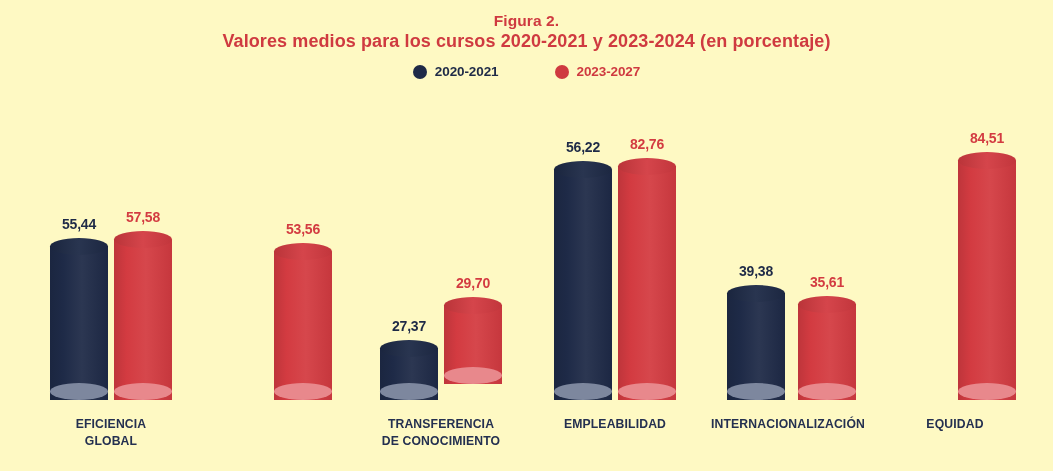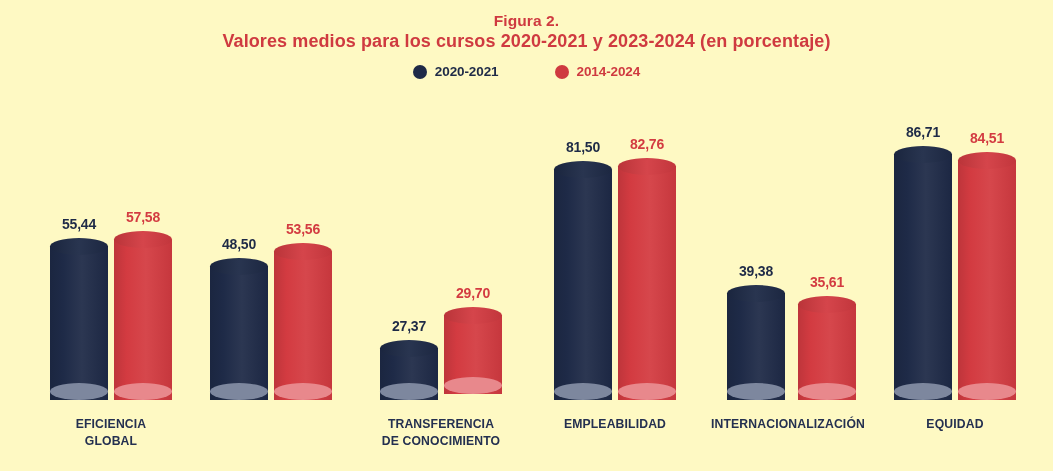--- a/index.html
+++ b/index.html
@@ -139,21 +139,21 @@
     <div class="title-line2" style="color: rgb(207, 58, 64);">Valores medios para los cursos 2020-2021 y 2023-2024 (en porcentaje)</div>
   </div>
 
   <div class="legend">
     <div class="legend-item">
       <span class="legend-dot" style="background: rgb(30, 42, 71);"></span>
       <span class="legend-label" style="color: rgb(30, 42, 71);">2020-2021</span>
     </div>
     <div class="legend-item">
       <span class="legend-dot" style="background: rgb(207, 58, 64);"></span>
-      <span class="legend-label" style="color: rgb(207, 58, 64);">2014-2024</span>
+      <span class="legend-label" style="color: rgb(207, 58, 64);">2023-2027</span>
     </div>
   </div>
 
   <div class="plot" id="plot">
       <div class="group" style="left: 50px; width: 122px;">
         <div class="bar" style="left: 0px; width: 58px; height: 162.439px; bottom: 71px;">
           <div class="cyl-body" style="height: 153.939px; background: linear-gradient(to right, rgb(27, 38, 64) 0%, rgb(30, 42, 71) 22%, rgb(44, 55, 82) 55%, rgb(28, 39, 67) 100%);"></div>
           <div class="cyl-bottom" style="height: 17px; background: rgb(125, 135, 158);"></div>
           <div class="cyl-top" style="height: 17px; background: linear-gradient(to right, rgb(26, 37, 62), rgb(41, 53, 80), rgb(28, 39, 65));"></div>
           <div class="value-label" style="color: rgb(30, 42, 71); bottom: 168.439px;">55,44</div>
@@ -161,55 +161,49 @@
         <div class="bar" style="left: 64px; width: 58px; height: 168.709px; bottom: 71px;">
           <div class="cyl-body" style="height: 160.209px; background: linear-gradient(to right, rgb(190, 53, 59) 0%, rgb(211, 59, 65) 22%, rgb(214, 71, 76) 55%, rgb(198, 55, 61) 100%);"></div>
           <div class="cyl-bottom" style="height: 17px; background: rgb(232, 136, 140);"></div>
           <div class="cyl-top" style="height: 17px; background: linear-gradient(to right, rgb(186, 52, 57), rgb(213, 69, 75), rgb(194, 54, 60));"></div>
           <div class="value-label" style="color: rgb(211, 59, 65); bottom: 174.709px;">57,58</div>
         </div>
       </div>
       <div class="cat-label" style="color: rgb(36, 48, 80); left: -19px; width: 260px;">EFICIENCIA
 GLOBAL</div>
       <div class="group" style="left: 210px; width: 122px;">
-        <div class="bar" style="left: 0px; width: 58px; height: 142.105px; bottom: 71px;">
-          <div class="cyl-body" style="height: 133.605px; background: linear-gradient(to right, rgb(27, 38, 64) 0%, rgb(30, 42, 71) 22%, rgb(44, 55, 82) 55%, rgb(28, 39, 67) 100%);"></div>
-          <div class="cyl-bottom" style="height: 17px; background: rgb(125, 135, 158);"></div>
-          <div class="cyl-top" style="height: 17px; background: linear-gradient(to right, rgb(26, 37, 62), rgb(41, 53, 80), rgb(28, 39, 65));"></div>
-          <div class="value-label" style="color: rgb(30, 42, 71); bottom: 148.105px;">48,50</div>
-        </div>
         <div class="bar" style="left: 64px; width: 58px; height: 156.931px; bottom: 71px;">
           <div class="cyl-body" style="height: 148.431px; background: linear-gradient(to right, rgb(190, 53, 59) 0%, rgb(211, 59, 65) 22%, rgb(214, 71, 76) 55%, rgb(198, 55, 61) 100%);"></div>
           <div class="cyl-bottom" style="height: 17px; background: rgb(232, 136, 140);"></div>
           <div class="cyl-top" style="height: 17px; background: linear-gradient(to right, rgb(186, 52, 57), rgb(213, 69, 75), rgb(194, 54, 60));"></div>
           <div class="value-label" style="color: rgb(211, 59, 65); bottom: 162.931px;">53,56</div>
         </div>
       </div>
       <div class="group" style="left: 380px; width: 122px;">
         <div class="bar" style="left: 0px; width: 58px; height: 60.2994px; bottom: 71px;">
           <div class="cyl-body" style="height: 51.7994px; background: linear-gradient(to right, rgb(27, 38, 64) 0%, rgb(30, 42, 71) 22%, rgb(44, 55, 82) 55%, rgb(28, 39, 67) 100%);"></div>
           <div class="cyl-bottom" style="height: 17px; background: rgb(125, 135, 158);"></div>
           <div class="cyl-top" style="height: 17px; background: linear-gradient(to right, rgb(26, 37, 62), rgb(41, 53, 80), rgb(28, 39, 65));"></div>
           <div class="value-label" style="color: rgb(30, 42, 71); bottom: 66.2994px;">27,37</div>
         </div>
-        <div class="bar" style="left: 64px; width: 58px; height: 87.021px; bottom: 77px;">
+        <div class="bar" style="left: 64px; width: 58px; height: 87.021px; bottom: 87px;">
           <div class="cyl-body" style="height: 78.521px; background: linear-gradient(to right, rgb(190, 53, 59) 0%, rgb(211, 59, 65) 22%, rgb(214, 71, 76) 55%, rgb(198, 55, 61) 100%);"></div>
           <div class="cyl-bottom" style="height: 17px; background: rgb(232, 136, 140);"></div>
           <div class="cyl-top" style="height: 17px; background: linear-gradient(to right, rgb(186, 52, 57), rgb(213, 69, 75), rgb(194, 54, 60));"></div>
           <div class="value-label" style="color: rgb(211, 59, 65); bottom: 93.021px;">29,70</div>
         </div>
       </div>
       <div class="cat-label" style="color: rgb(36, 48, 80); left: 311px; width: 260px;">TRANSFERENCIA
 DE CONOCIMIENTO</div>
       <div class="group" style="left: 554px; width: 122px;">
         <div class="bar" style="left: 0px; width: 58px; height: 238.795px; bottom: 71px;">
           <div class="cyl-body" style="height: 230.295px; background: linear-gradient(to right, rgb(27, 38, 64) 0%, rgb(30, 42, 71) 22%, rgb(44, 55, 82) 55%, rgb(28, 39, 67) 100%);"></div>
           <div class="cyl-bottom" style="height: 17px; background: rgb(125, 135, 158);"></div>
           <div class="cyl-top" style="height: 17px; background: linear-gradient(to right, rgb(26, 37, 62), rgb(41, 53, 80), rgb(28, 39, 65));"></div>
-          <div class="value-label" style="color: rgb(30, 42, 71); bottom: 244.795px;">81,50</div>
+          <div class="value-label" style="color: rgb(30, 42, 71); bottom: 244.795px;">56,22</div>
         </div>
         <div class="bar" style="left: 64px; width: 58px; height: 242.487px; bottom: 71px;">
           <div class="cyl-body" style="height: 233.987px; background: linear-gradient(to right, rgb(190, 53, 59) 0%, rgb(211, 59, 65) 22%, rgb(214, 71, 76) 55%, rgb(198, 55, 61) 100%);"></div>
           <div class="cyl-bottom" style="height: 17px; background: rgb(232, 136, 140);"></div>
           <div class="cyl-top" style="height: 17px; background: linear-gradient(to right, rgb(186, 52, 57), rgb(213, 69, 75), rgb(194, 54, 60));"></div>
           <div class="value-label" style="color: rgb(211, 59, 65); bottom: 248.487px;">82,76</div>
         </div>
       </div>
       <div class="cat-label" style="color: rgb(36, 48, 80); left: 485px; width: 260px;">EMPLEABILIDAD</div>
       <div class="group" style="left: 727px; width: 122px;">
@@ -221,26 +215,20 @@
         </div>
         <div class="bar" style="left: 71px; width: 58px; height: 104.337px; bottom: 71px;">
           <div class="cyl-body" style="height: 95.8373px; background: linear-gradient(to right, rgb(190, 53, 59) 0%, rgb(211, 59, 65) 22%, rgb(214, 71, 76) 55%, rgb(198, 55, 61) 100%);"></div>
           <div class="cyl-bottom" style="height: 17px; background: rgb(232, 136, 140);"></div>
           <div class="cyl-top" style="height: 17px; background: linear-gradient(to right, rgb(186, 52, 57), rgb(213, 69, 75), rgb(194, 54, 60));"></div>
           <div class="value-label" style="color: rgb(211, 59, 65); bottom: 110.337px;">35,61</div>
         </div>
       </div>
       <div class="cat-label" style="color: rgb(36, 48, 80); left: 658px; width: 260px;">INTERNACIONALIZACIÓN</div>
       <div class="group" style="left: 894px; width: 122px;">
-        <div class="bar" style="left: 0px; width: 58px; height: 254.06px; bottom: 71px;">
-          <div class="cyl-body" style="height: 245.56px; background: linear-gradient(to right, rgb(27, 38, 64) 0%, rgb(30, 42, 71) 22%, rgb(44, 55, 82) 55%, rgb(28, 39, 67) 100%);"></div>
-          <div class="cyl-bottom" style="height: 17px; background: rgb(125, 135, 158);"></div>
-          <div class="cyl-top" style="height: 17px; background: linear-gradient(to right, rgb(26, 37, 62), rgb(41, 53, 80), rgb(28, 39, 65));"></div>
-          <div class="value-label" style="color: rgb(30, 42, 71); bottom: 260.06px;">86,71</div>
-        </div>
         <div class="bar" style="left: 64px; width: 58px; height: 247.614px; bottom: 71px;">
           <div class="cyl-body" style="height: 239.114px; background: linear-gradient(to right, rgb(190, 53, 59) 0%, rgb(211, 59, 65) 22%, rgb(214, 71, 76) 55%, rgb(198, 55, 61) 100%);"></div>
           <div class="cyl-bottom" style="height: 17px; background: rgb(232, 136, 140);"></div>
           <div class="cyl-top" style="height: 17px; background: linear-gradient(to right, rgb(186, 52, 57), rgb(213, 69, 75), rgb(194, 54, 60));"></div>
           <div class="value-label" style="color: rgb(211, 59, 65); bottom: 253.614px;">84,51</div>
         </div>
       </div>
       <div class="cat-label" style="color: rgb(36, 48, 80); left: 825px; width: 260px;">EQUIDAD</div>
     </div>
 

